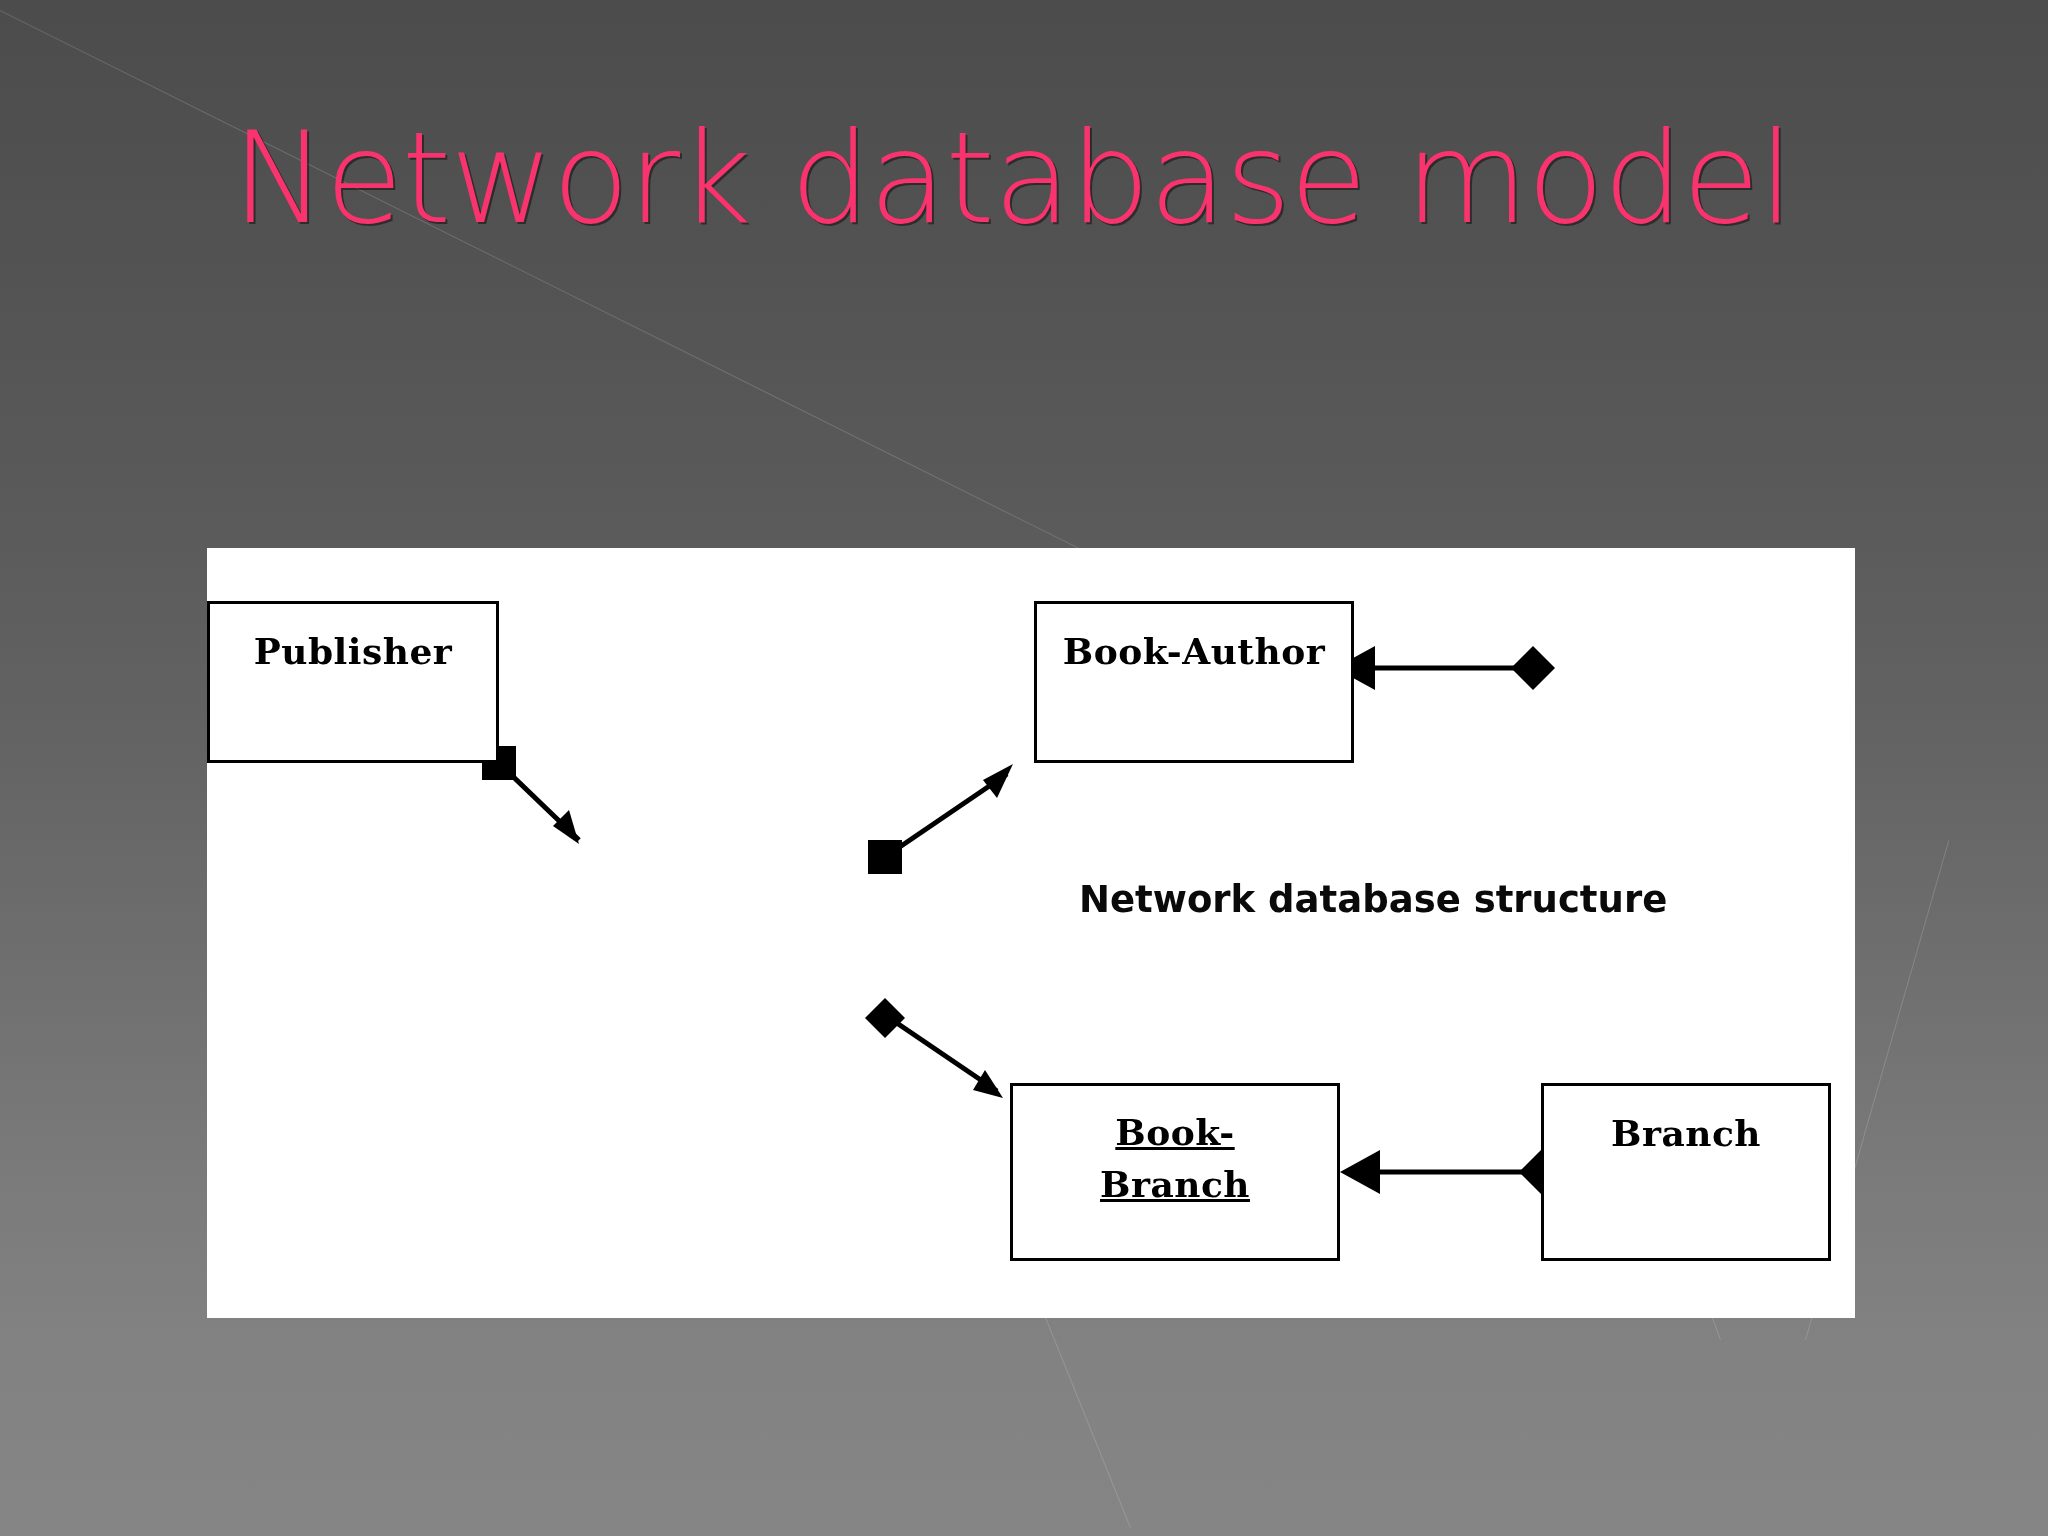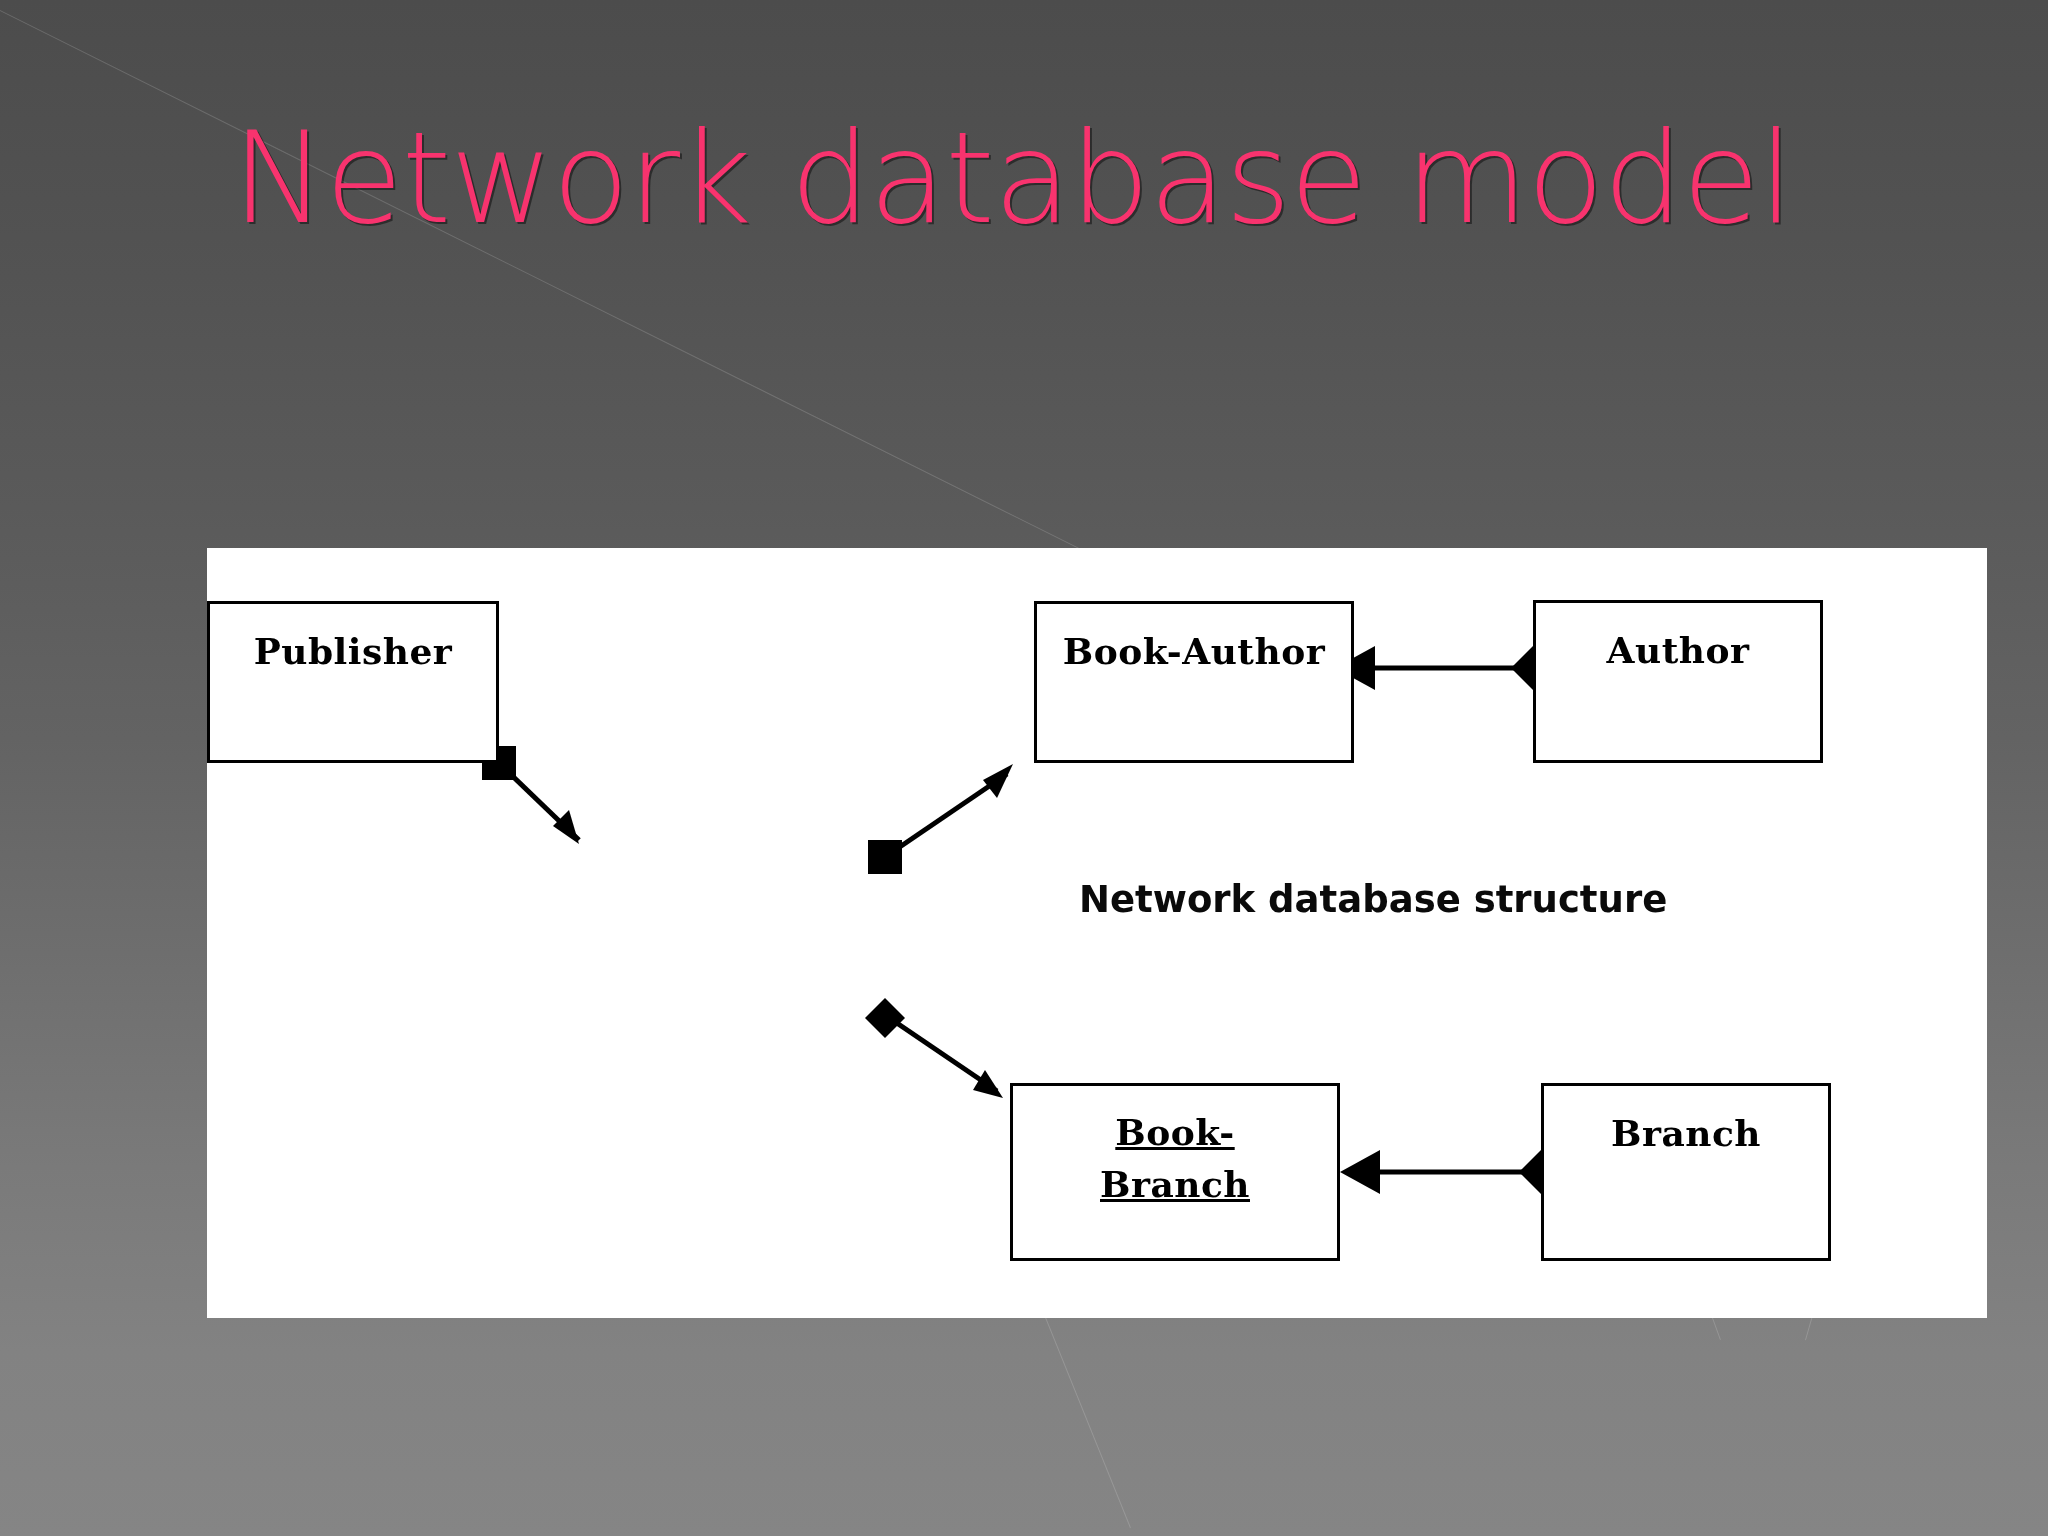--- a/index.html
+++ b/index.html
@@ -76,21 +76,21 @@
     color: #f8336e;
     text-shadow: 2px 2px 0 rgba(0,0,0,0.45);
     white-space: nowrap;
   }
 
   
   #diagram-panel {
     position: absolute;
     left: 207px;
     top: 548px;
-    width: 1780px;
+    width: 1648px;
     height: 770px;
     background: #ffffff;
   }
 
   
   .entity-box {
     position: absolute;
     border: 3px solid #000;
     background: #ffffff;
     font-family: "DejaVu Serif", serif;
@@ -181,23 +181,20 @@
 
     <div class="entity-box" id="box-publisher">
       <span class="entity-label">Publisher</span>
     </div>
 
 
     <div class="entity-box" id="box-book-author">
       <span class="entity-label">Book-Author</span>
     </div>
 
-    <div class="entity-box" id="box-author">
-      <span class="entity-label">Author</span>
-    </div>
 
     <div class="entity-box" id="box-book-branch">
       <span class="entity-label">Book-
 Branch</span>
     </div>
 
     <div class="entity-box" id="box-branch">
       <span class="entity-label">Branch</span>
     </div>
 

